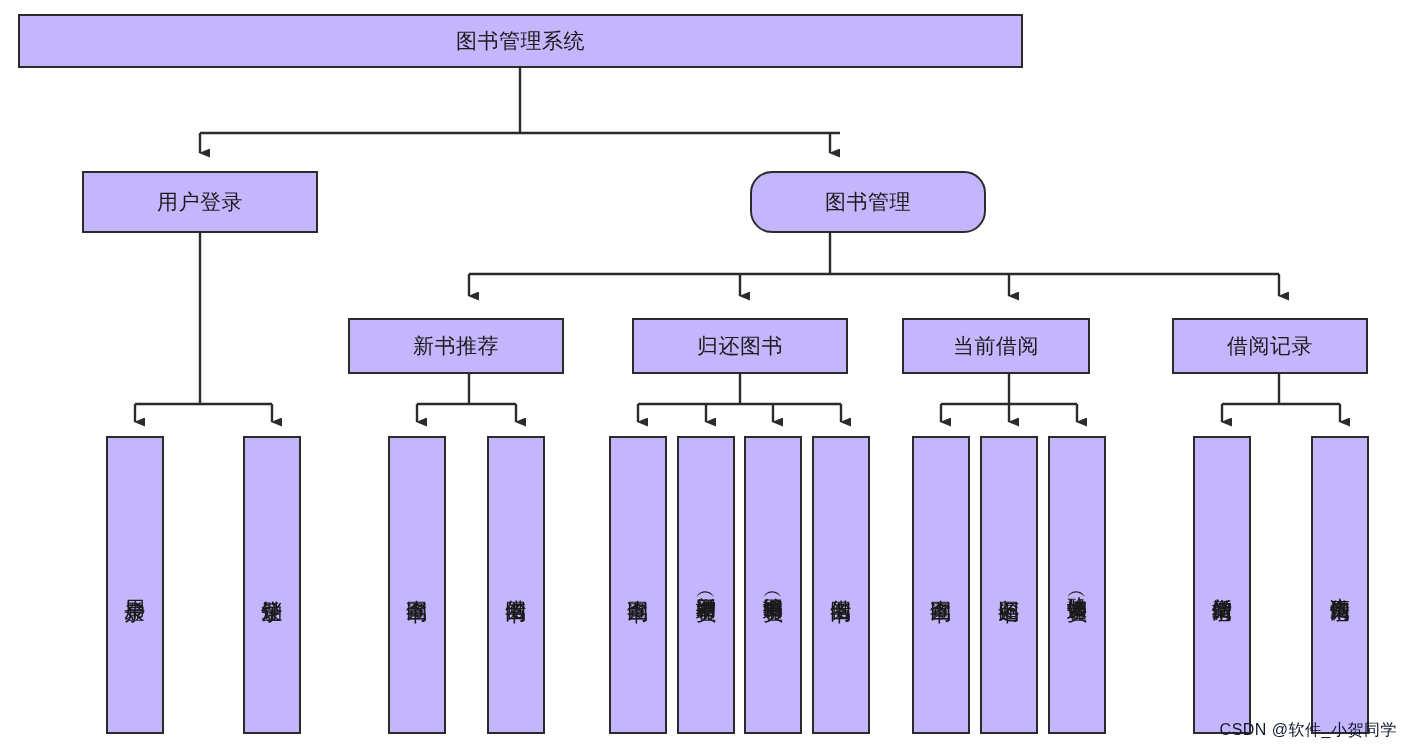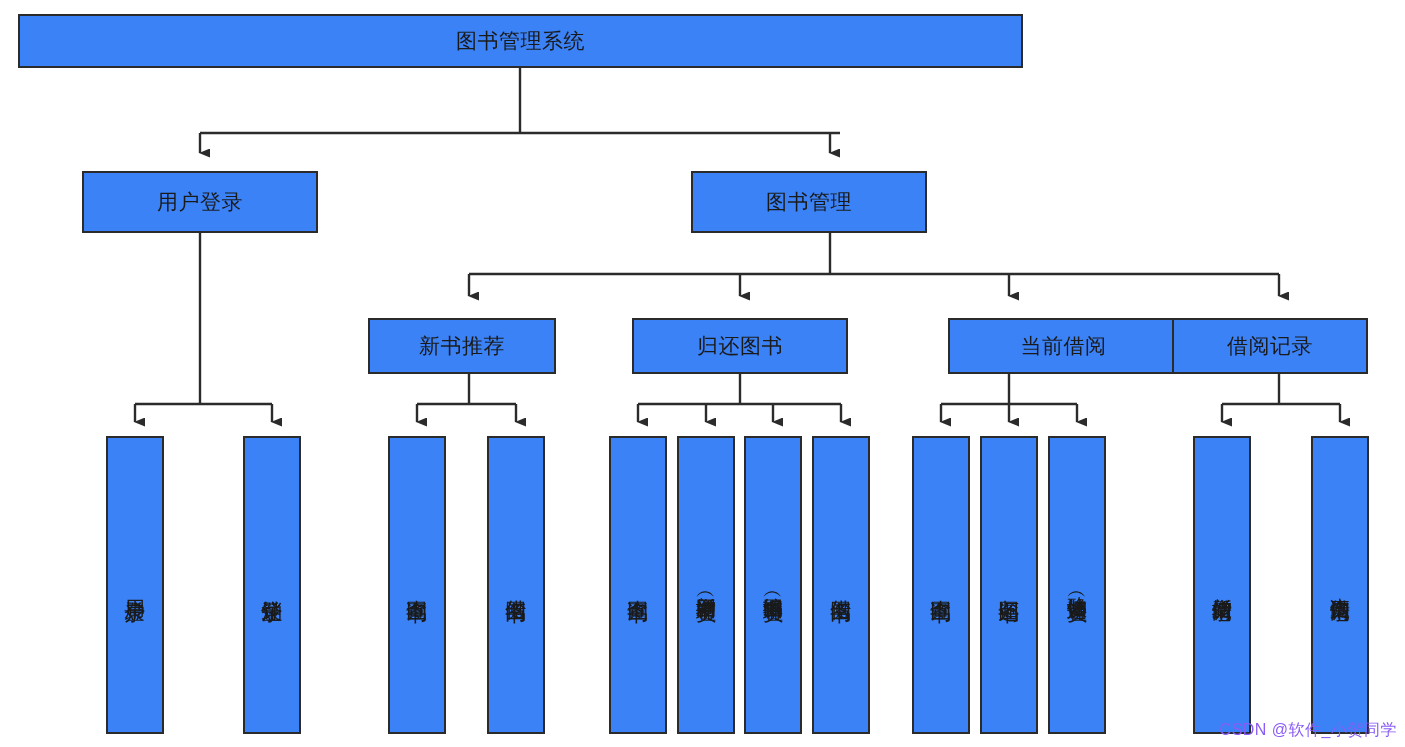--- a/index.html
+++ b/index.html
@@ -22,21 +22,21 @@
     position: absolute;
     left: 0;
     top: 0;
     width: 1405px;
     height: 747px;
     pointer-events: none;
   }
   .node {
     position: absolute;
     box-sizing: border-box;
-    background: #3b82f6;
+    background: #c4b5fd;
     border: 2px solid #2b2b2b;
     display: flex;
     align-items: center;
     justify-content: center;
     color: #1a1a1a;
   }
   .node-h {
     font-size: 21px;
     line-height: 1.1;
     letter-spacing: 0.5px;
@@ -57,21 +57,21 @@
   .node-v-inner {
     writing-mode: vertical-rl;
     text-orientation: upright;
     display: block;
   }
   #watermark {
     position: absolute;
     right: 8px;
     bottom: 6px;
     font-size: 16px;
-    color: #8b5cf6;
+    color: #0f172a;
     letter-spacing: 0.5px;
     white-space: nowrap;
     font-family: "Liberation Sans", "DejaVu Sans", sans-serif;
   }
 </style>
 </head>
 <body>
 
 <div id="diagram-root">
 
@@ -127,33 +127,33 @@
   </svg>
 
   <div class="node node-h" style="left:18px; top:14px; width:1005px; height:54px;">
     <span>图书管理系统</span>
   </div>
 
   <div class="node node-h" style="left:82px; top:171px; width:236px; height:62px;">
     <span>用户登录</span>
   </div>
 
-  <div class="node node-h" style="left:691px; top:171px; width:236px; height:62px;">
+  <div class="node node-h" style="left:750px; top:171px; width:236px; height:62px;border-radius:22px;">
     <span>图书管理</span>
   </div>
 
-  <div class="node node-h" style="left:368px; top:318px; width:188px; height:56px;">
+  <div class="node node-h" style="left:348px; top:318px; width:216px; height:56px;">
     <span>新书推荐</span>
   </div>
 
   <div class="node node-h" style="left:632px; top:318px; width:216px; height:56px;">
     <span>归还图书</span>
   </div>
 
-  <div class="node node-h" style="left:948px; top:318px; width:231px; height:56px;">
+  <div class="node node-h" style="left:902px; top:318px; width:188px; height:56px;">
     <span>当前借阅</span>
   </div>
 
   <div class="node node-h" style="left:1172px; top:318px; width:196px; height:56px;">
     <span>借阅记录</span>
   </div>
 
   <div class="node node-v" style="left:106px; top:436px; width:58px; height:298px;">
     <span class="node-v-inner">用户登录</span>
   </div>

